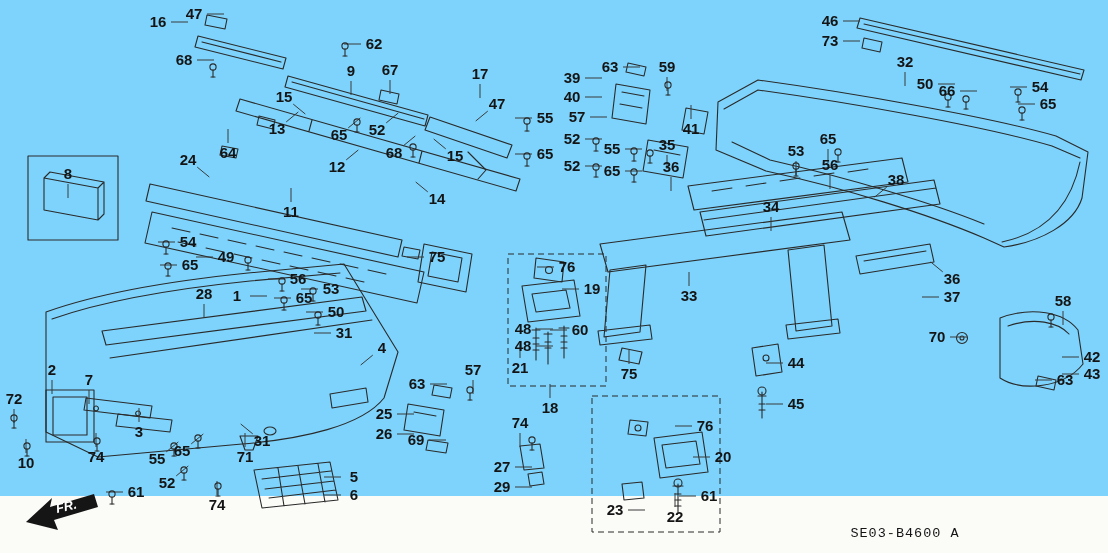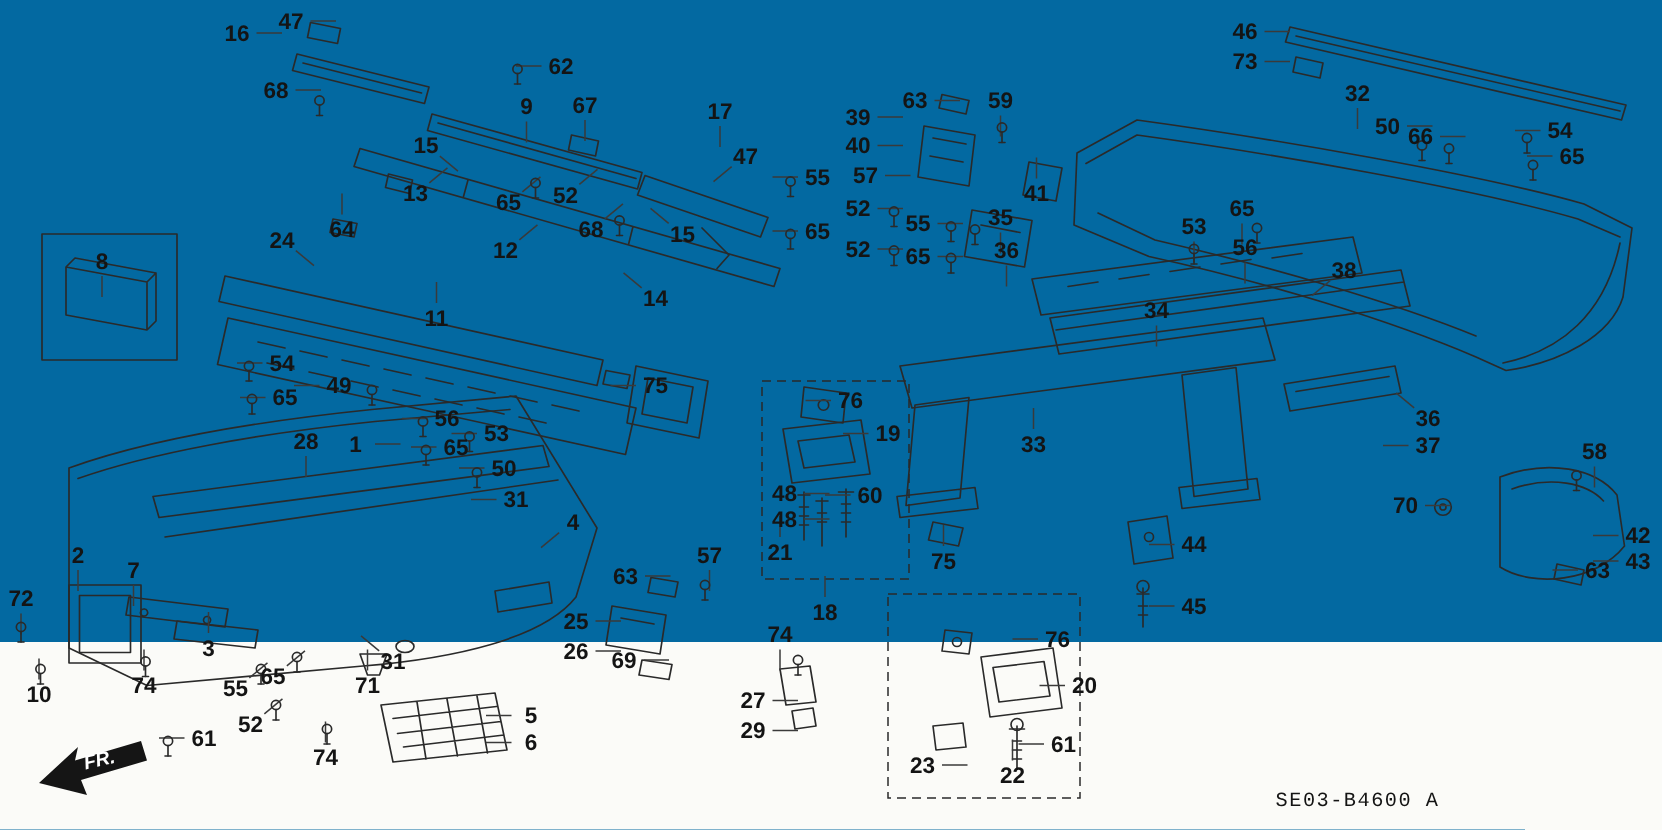--- a/index.html
+++ b/index.html
@@ -1,17 +1,17 @@
 <!DOCTYPE html>
 <html><head>
 <meta charset="utf-8">
 <style>
   html,body{margin:0;padding:0}
   body{width:1108px;height:553px;background:#fbfbf8;font-family:"Liberation Sans",sans-serif;overflow:hidden}
-  .page{position:relative;width:1108px;height:428px;background:#0369a1}
+  .page{position:relative;width:1108px;height:496px;background:#7dd3fc}
   svg{position:absolute;left:0;top:0}
   .ln{fill:none;stroke:#2a2a2a;stroke-width:1.1;stroke-linejoin:round;stroke-linecap:round}
   .dash{fill:none;stroke:#2a2a2a;stroke-width:1;stroke-dasharray:6 4}
   .lead{stroke:#3a3a3a;stroke-width:1}
   .callout{font-family:"Liberation Sans",sans-serif;font-size:15px;font-weight:600;fill:#141414}
   .fr{font-style:italic;font-weight:700;font-size:13px;font-family:"Liberation Sans",sans-serif;fill:#ffffff}
   .code{font-family:"Liberation Mono","DejaVu Sans Mono",monospace;font-size:13.5px;letter-spacing:1px;fill:#141414}
 </style>
 </head>
 <body>

